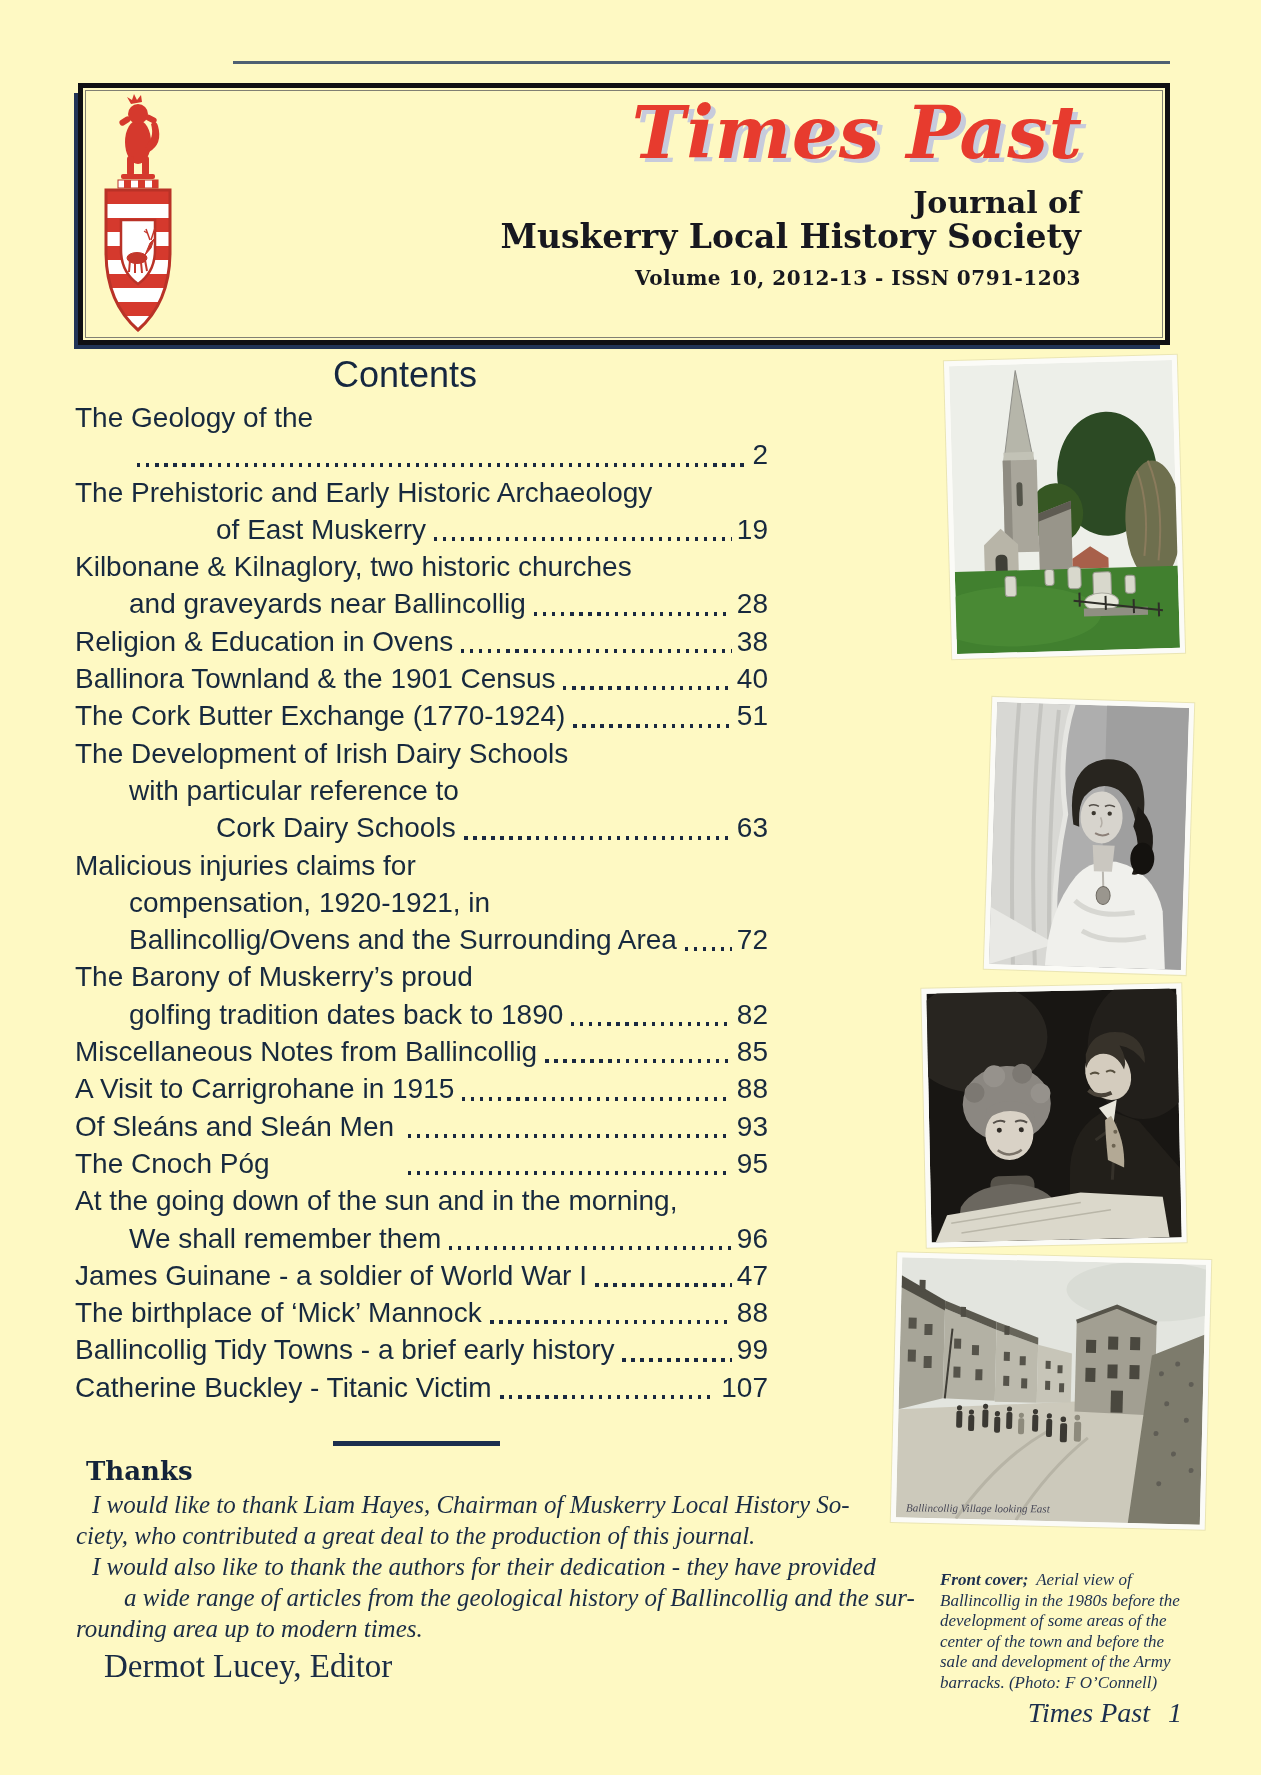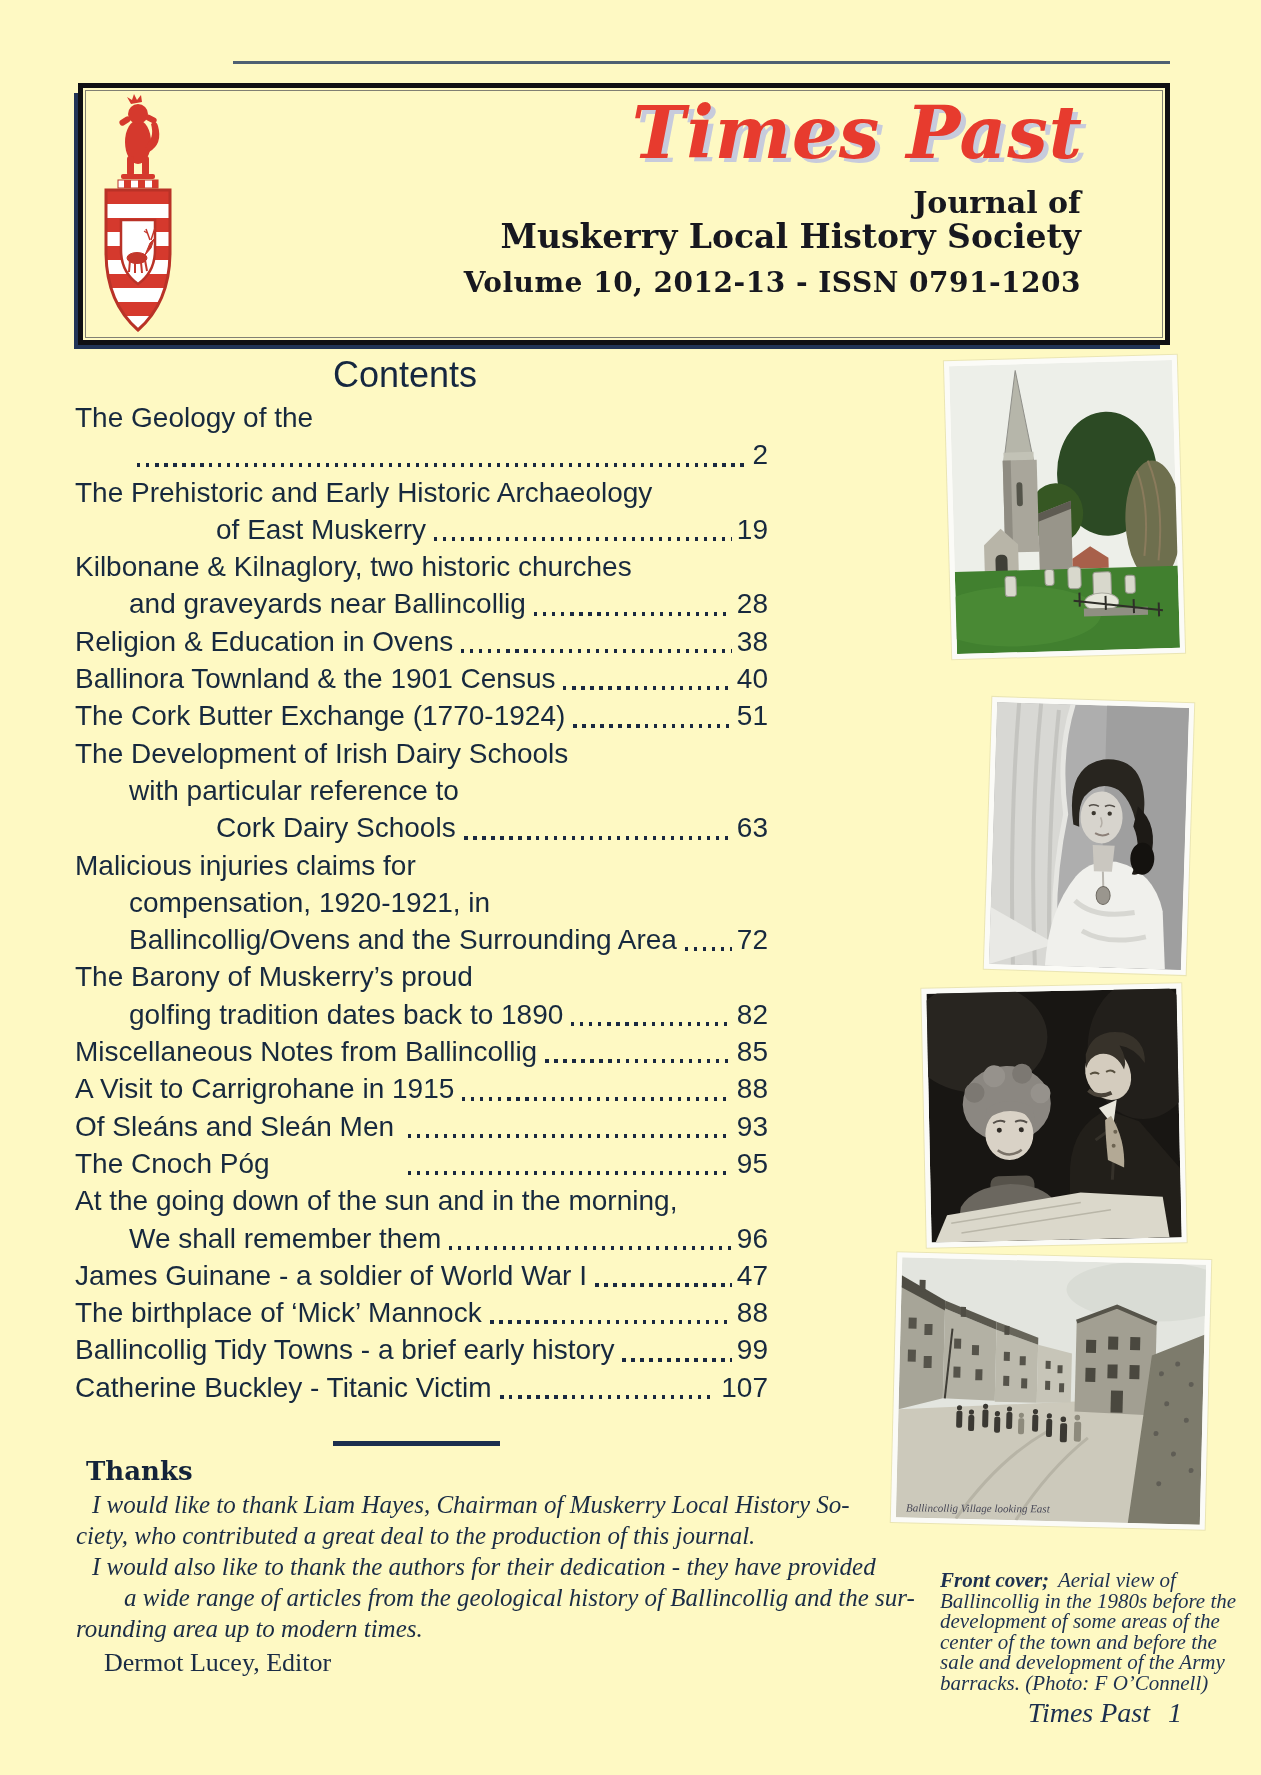--- a/index.html
+++ b/index.html
@@ -13,21 +13,21 @@
   .masthead{position:absolute;left:78px;top:83px;width:1082px;height:252px;
             border:5px solid #101014;box-shadow:-7px 7px 0 -3px #223456;}
   .masthead::after{content:"";position:absolute;inset:2px;border:1px solid rgba(25,30,50,.55);pointer-events:none;}
 
   .logo{position:absolute;left:18px;top:4px;width:74px;height:242px;}
   .m-title{position:absolute;right:82px;top:2px;font-family:"DejaVu Serif",serif;font-style:italic;
            font-weight:bold;font-size:72px;letter-spacing:1px;color:#e73b2e;text-shadow:5px 4px 0 #c7cbdc;}
   .m-sub{position:absolute;right:84px;text-align:right;font-family:"DejaVu Serif",serif;font-weight:bold;color:#17181f;}
   .m-s1{top:97px;font-size:30px;}
   .m-s2{top:129px;font-size:33px;}
-  .m-s3{top:178px;font-size:28px;letter-spacing:.5px;}
+  .m-s3{top:178px;font-size:20px;letter-spacing:.5px;}
 
   
   .contents-heading{position:absolute;left:75px;top:354px;width:660px;text-align:center;font-size:36px;color:#152740;}
   .toc{position:absolute;left:75px;top:399px;width:693px;font-size:28px;color:#17293e;}
   .toc .line{display:flex;align-items:baseline;height:37.3px;line-height:37.3px;white-space:nowrap;}
   .toc .i1{padding-left:54px;}
   .toc .i2{padding-left:141px;}
   .toc .t{flex:0 0 auto;}
   .toc .i0>.t{min-width:325px;}
   .toc .i1>.t{min-width:271px;}
@@ -35,32 +35,32 @@
   .leader{flex:1 1 auto;height:4px;align-self:flex-end;margin:0 5px 7px 8px;
           background-image:repeating-linear-gradient(to right,#1a2940 0,#1a2940 3.5px,transparent 3.5px,transparent 9px);}
   .pg{flex:0 0 auto;}
 
   .divider{position:absolute;left:333px;top:1441px;width:167px;height:5px;background:#1c2f4e;}
 
   .thanks-head{position:absolute;left:86px;top:1456px;font-family:"DejaVu Serif",serif;font-weight:bold;
                font-size:26px;color:#14243a;}
   .thanks{position:absolute;left:76px;top:1489px;width:740px;font-family:"Liberation Serif",serif;
           font-style:italic;font-size:25px;line-height:31px;color:#1a2c45;white-space:nowrap;}
-  .editor{position:absolute;left:104px;top:1648px;font-family:"Liberation Serif",serif;font-size:26px;color:#1a2c45;}
+  .editor{position:absolute;left:104px;top:1648px;font-family:"Liberation Serif",serif;font-size:33px;color:#1a2c45;}
 
   
   .photo{position:absolute;background:#fbfbf7;padding:5px;box-shadow:0 0 0 1px rgba(0,0,0,.08);}
   .photo svg{display:block;}
   #ph-church{left:948px;top:358px;transform:rotate(-1.6deg);}
   #ph-portrait{left:988px;top:700px;transform:rotate(1.8deg);}
   #ph-couple{left:924px;top:986px;transform:rotate(-1.2deg);}
   #ph-street{left:894px;top:1256px;transform:rotate(1.4deg);}
 
   .caption{position:absolute;left:940px;top:1570px;width:260px;font-family:"Liberation Serif",serif;
-           font-style:italic;font-size:21px;line-height:20.6px;color:#1d3050;white-space:nowrap;}
+           font-style:italic;font-size:17px;line-height:20.6px;color:#1d3050;white-space:nowrap;}
   .cap-lead{font-weight:bold;margin-right:4px;}
 
   .footer{position:absolute;left:930px;top:1697px;width:252px;text-align:right;font-family:"Liberation Serif",serif;
           font-style:italic;font-size:28px;color:#1c2f4e;}
   .footer .fp{margin-left:18px;}
 </style>
 </head>
 <body>
 
 <div class="page">

